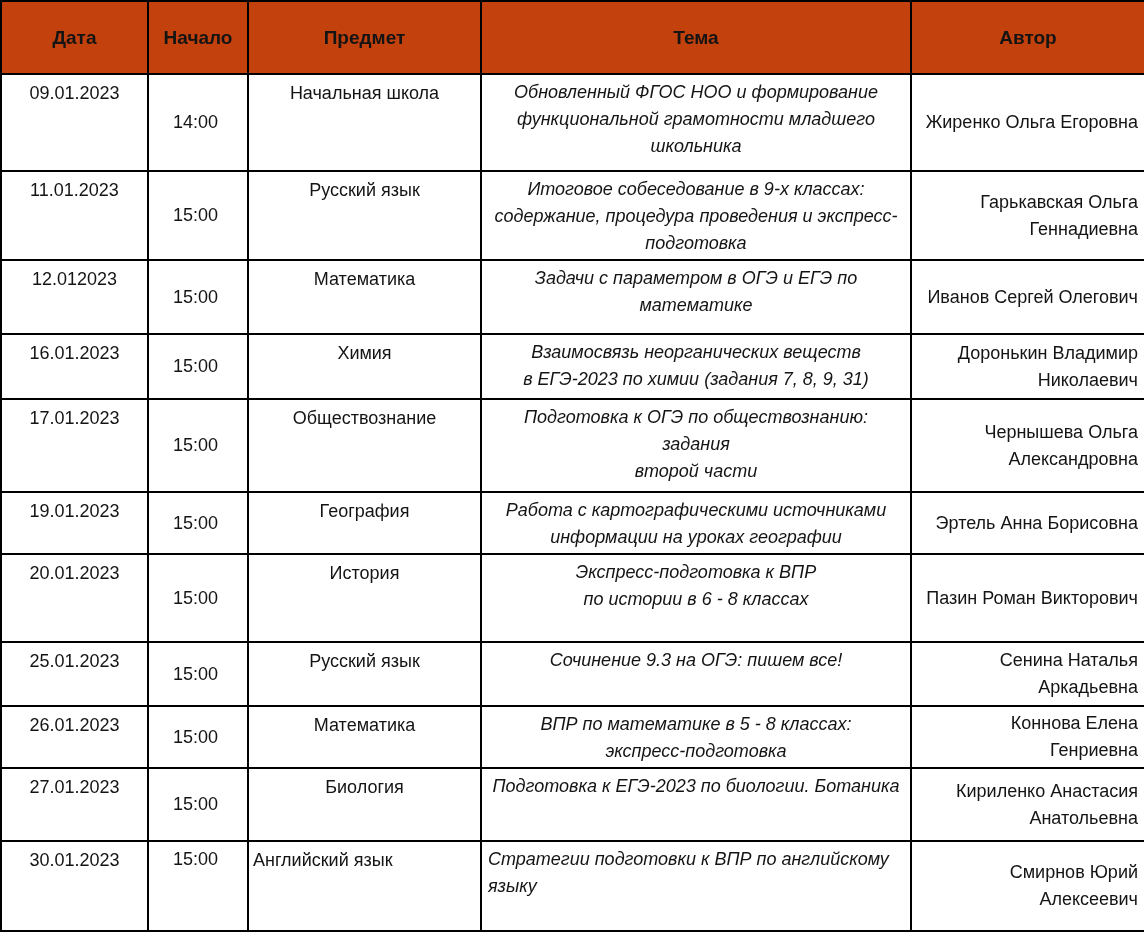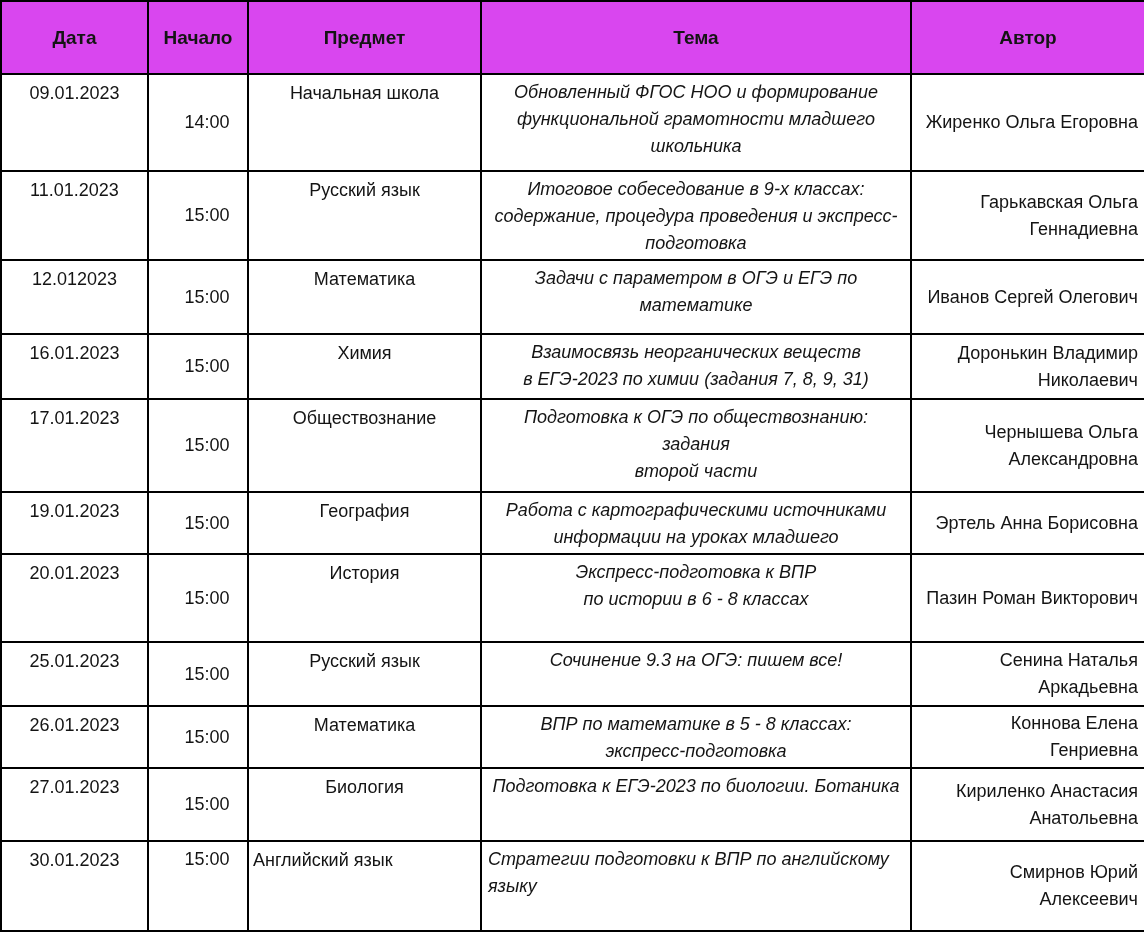--- a/index.html
+++ b/index.html
@@ -23,40 +23,40 @@
   table.schedule th,
   table.schedule td {
     border: 2px solid #000000;
     overflow: hidden;
     box-sizing: border-box;
   }
   thead tr {
     height: 73px;
   }
   thead th {
-    background: #d946ef;
+    background: #c2410c;
     font-size: 19px;
     font-weight: bold;
     text-align: center;
     vertical-align: middle;
     padding: 0 4px;
   }
   tbody td {
     font-size: 18px;
     line-height: 1.5;
     padding: 2px 6px;
     background: #ffffff;
   }
   td.date {
     text-align: center;
     vertical-align: top;
     padding-top: 5px;
   }
   td.time {
-    text-align: center;
+    text-align: left;
     vertical-align: middle;
     padding-left: 24px;
   }
   td.subject {
     text-align: center;
     vertical-align: top;
     padding-top: 5px;
   }
   td.topic {
     text-align: center;
@@ -152,21 +152,21 @@
         <td class="topic">Подготовка к ОГЭ по обществознанию: задания
 второй части</td>
         <td class="author">Чернышева Ольга
 Александровна</td>
       </tr>
       <tr>
         <td class="date">19.01.2023</td>
         <td class="time">15:00</td>
         <td class="subject">География</td>
         <td class="topic">Работа с картографическими источниками
-информации на уроках младшего</td>
+информации на уроках географии</td>
         <td class="author">Эртель Анна Борисовна</td>
       </tr>
       <tr>
         <td class="date">20.01.2023</td>
         <td class="time">15:00</td>
         <td class="subject">История</td>
         <td class="topic">Экспресс-подготовка к ВПР
 по истории в 6 - 8 классах</td>
         <td class="author">Пазин Роман Викторович</td>
       </tr>

